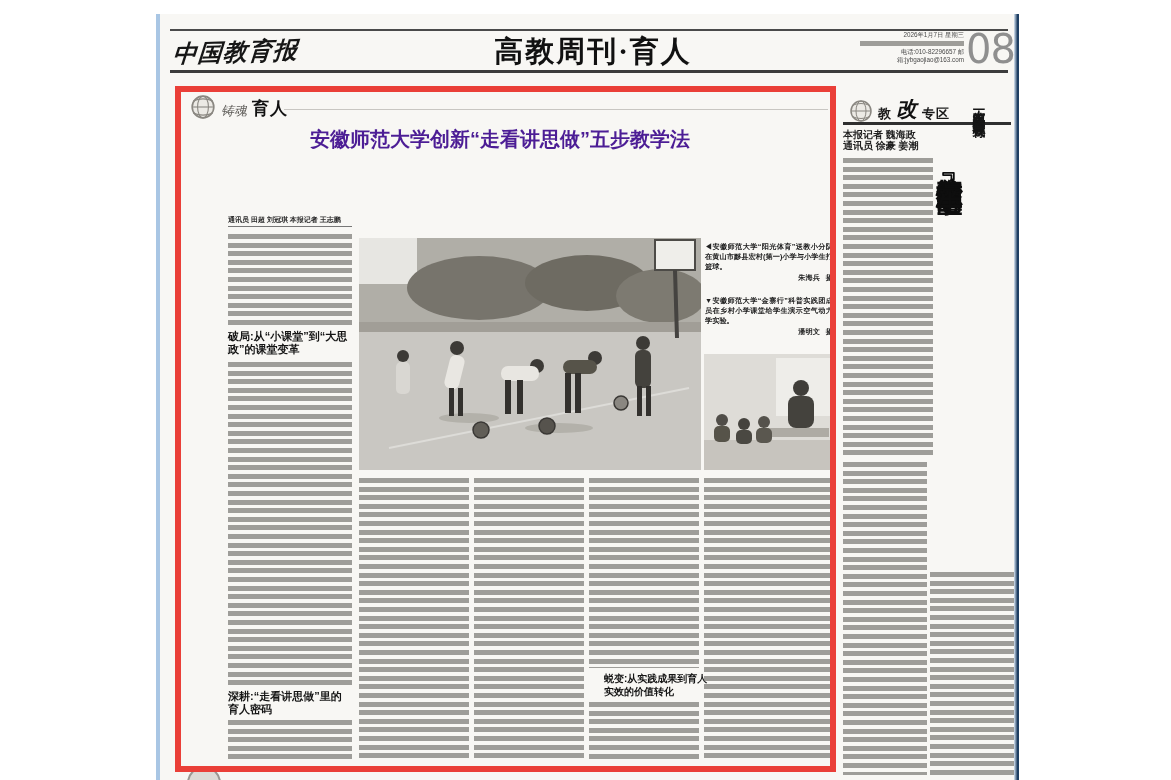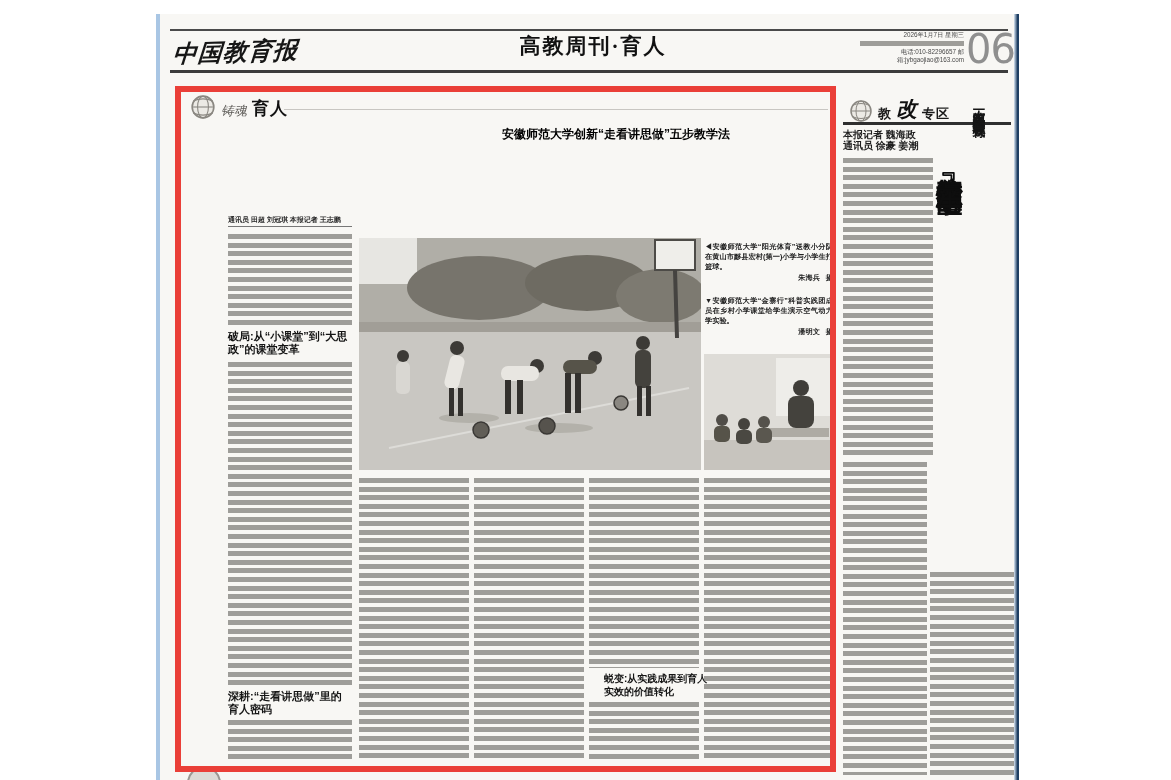--- a/index.html
+++ b/index.html
@@ -9,37 +9,37 @@
   
   .paper{left:160px;top:14px;width:856px;height:766px;background:#f8f7f4;}
   .edge-l{left:156px;top:14px;width:4px;height:766px;background:#a9c6e4;}
   .edge-r{left:1014px;top:14px;width:5px;height:766px;background:linear-gradient(90deg,#d7e4f2 0%,#1f3f63 70%);}
   
   .rule-top{left:170px;top:29px;width:838px;height:2px;background:#4a4a4a;}
   .rule-bot{left:170px;top:70px;width:838px;height:3px;background:#3c3c3c;}
   .logo{left:173px;top:36px;font-family:"Liberation Serif",serif;font-size:24px;font-weight:700;
         font-style:italic;transform:skewX(-6deg) rotate(-2deg);color:#161616;letter-spacing:1px;}
   .sect-title{left:448px;top:32px;width:290px;text-align:center;font-family:"Liberation Serif",serif;
-        font-size:21px;font-weight:800;letter-spacing:2px;color:#111;}
+        font-size:29px;font-weight:800;letter-spacing:2px;color:#111;}
   .mh-info{left:852px;top:31px;width:112px;text-align:right;font-size:6.3px;line-height:8px;color:#4a4a4a;}
   .mh-staff{height:4.5px;width:104px;margin:2px 0 2px auto;}
   .pageno{left:966px;top:26px;font-size:40px;color:#8f8f8f;letter-spacing:-1px;font-family:"DejaVu Sans",sans-serif;}
   
   .redbox{left:175px;top:86px;width:661px;height:686px;border:6px solid #ea3f38;box-sizing:border-box;z-index:60;}
   
   .badge{display:flex;align-items:flex-end;gap:5px;}
   .badge .scripty{font-family:"Liberation Serif",serif;font-style:italic;color:#5d5b57;font-size:13px;}
   .badge .boldy{font-weight:900;color:#111;font-size:17px;letter-spacing:1px;}
   .badge2-pre{font-size:13px;font-weight:600;color:#1a1a1a;}
   .badge2-script{font-family:"Liberation Serif",serif;font-style:italic;font-weight:900;font-size:21px;color:#111;}
   .badge2-suf{font-size:13px;font-weight:800;color:#1a1a1a;letter-spacing:1px;}
   .badge-line{left:284px;top:109px;width:544px;height:1px;background:#c8c6c2;}
   .rrule{left:843px;top:122px;width:168px;height:3px;background:#2f2f2f;}
   
-  .kicker{left:310px;top:126px;width:420px;text-align:right;font-size:12px;font-weight:700;color:#000000;}
+  .kicker{left:310px;top:126px;width:420px;text-align:left;font-size:20px;font-weight:700;color:#4c1d95;}
   .headline{left:190px;top:146px;width:632px;text-align:center;font-size:41px;font-weight:900;color:#0e0e0e;letter-spacing:1px;}
   .byline{left:228px;top:215px;width:126px;font-size:7px;font-weight:700;color:#2a2a2a;}
   .byrule{left:228px;top:226px;width:124px;height:1px;background:#777;}
   .shead{font-size:11px;font-weight:800;line-height:13px;color:#151515;}
   .mush{opacity:.55;background-image:repeating-linear-gradient(to bottom,#565450 0px,#565450 5px,rgba(0,0,0,0) 5px,rgba(0,0,0,0) 8.6px);filter:blur(.3px);}
   .cap{width:128px;font-size:7.2px;line-height:10px;font-weight:600;color:#222;text-align:justify;}
   .cap .credit{text-align:right;font-weight:800;margin-top:1px;word-spacing:4px;}
   .rby{left:843px;top:129px;width:95px;font-size:10px;line-height:11px;font-weight:700;color:#1f1f1f;}
   .vtext{writing-mode:vertical-rl;text-orientation:upright;}
   .vkick{left:970px;top:100px;height:260px;font-size:12.5px;font-weight:700;letter-spacing:1px;color:#161616;}
@@ -57,21 +57,21 @@
   <div class="abs edge-r"></div>
 
   <div class="abs rule-top"></div>
   <div class="abs logo">中国教育报</div>
   <div class="abs sect-title">高教周刊·育人</div>
   <div class="abs mh-info">
     <div>2026年1月7日 星期三</div>
     <div class="mush mh-staff"></div>
     <div>电话:010-82296657 邮箱:jybgaojiao@163.com</div>
   </div>
-  <div class="abs pageno">06</div>
+  <div class="abs pageno">08</div>
   <div class="abs rule-bot"></div>
 
   <div class="abs badge" style="left:190px;top:94px;">
     <svg width="26" height="26" viewBox="0 0 24 24">
       <circle cx="12" cy="12" r="10" fill="#eceae5" stroke="#8a8781" stroke-width="1.5"></circle>
       <ellipse cx="12" cy="12" rx="5" ry="10" fill="none" stroke="#8a8781" stroke-width="1"></ellipse>
       <line x1="2" y1="12" x2="22" y2="12" stroke="#8a8781" stroke-width="1"></line>
       <path d="M3 6.5 Q12 2.5 21 6.5 M3 17.5 Q12 21.5 21 17.5" fill="none" stroke="#8a8781" stroke-width="1"></path>
     </svg>
     <span class="scripty">铸魂</span>

